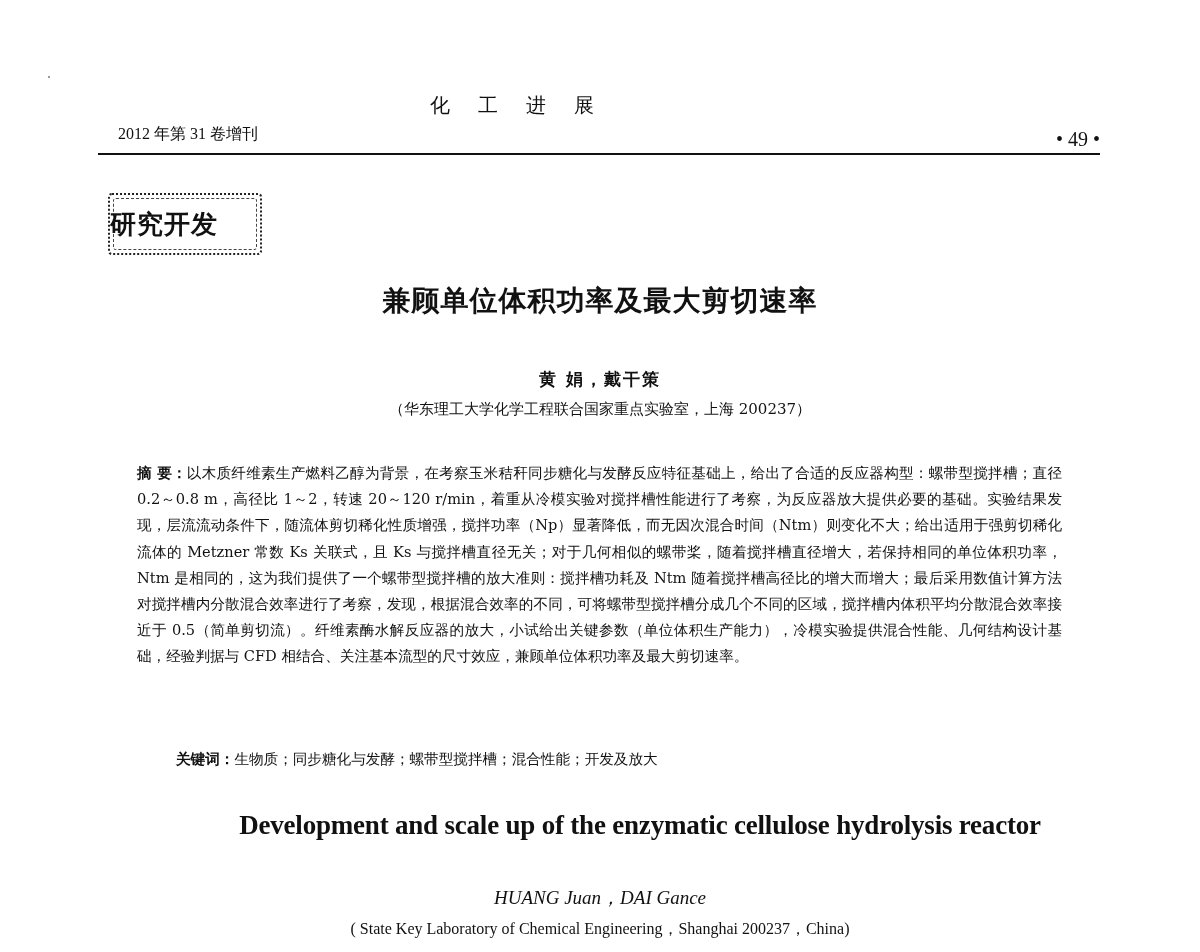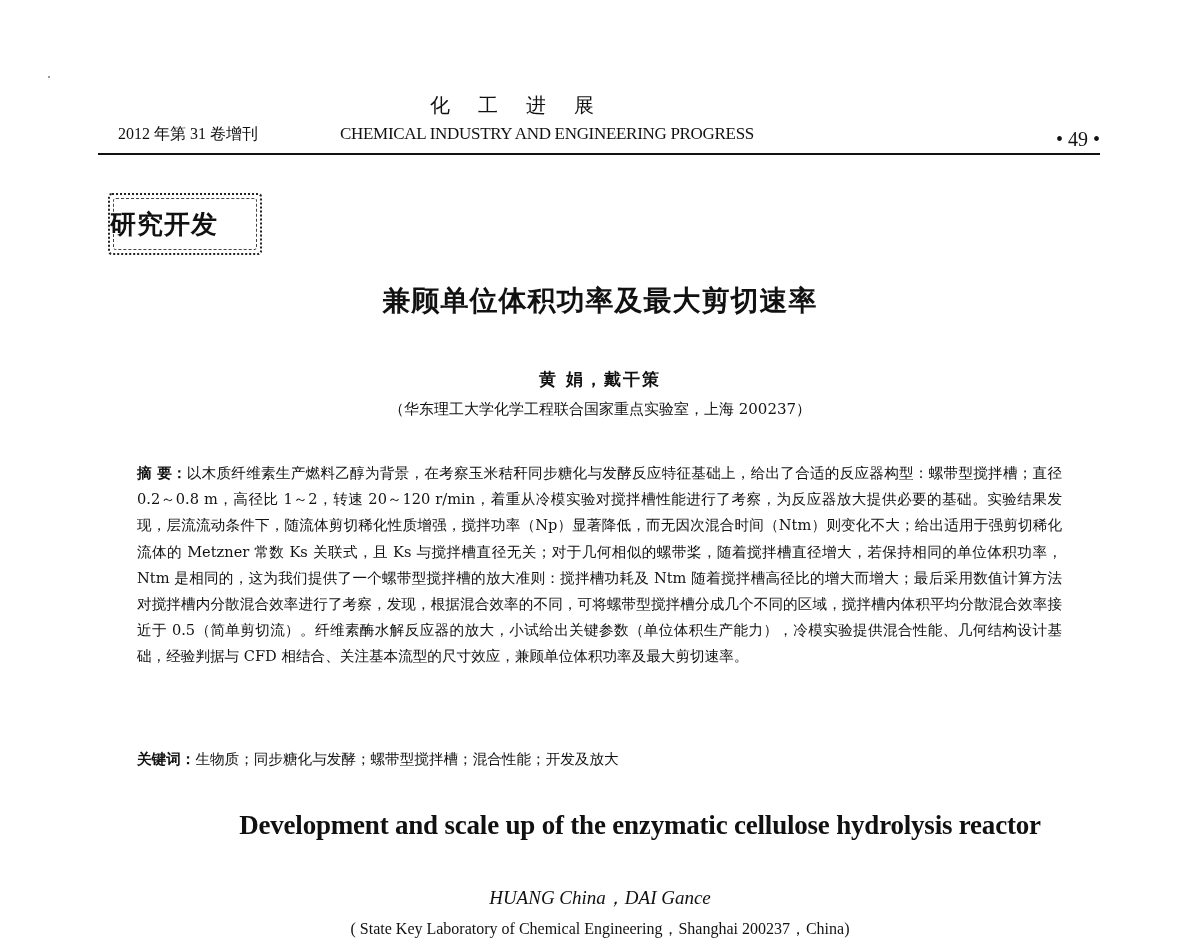--- a/index.html
+++ b/index.html
@@ -142,20 +142,21 @@
       position: absolute;
       left: 137px;
       width: 925px;
       top: 747px;
       font-size: 14.6px;
       line-height: 24px;
     }
     .keywords .label {
       font-family: "DejaVu Sans", sans-serif;
       font-weight: bold;
+      margin-left: 39px;
     }
     .title-en {
       position: absolute;
       left: 0;
       width: 1200px;
       top: 810px;
       text-align: center;
       font-family: "Liberation Serif", serif;
       font-weight: bold;
       font-size: 27px;
@@ -184,21 +185,20 @@
   </style>
 </head>
 <body>
 
 <div class="page-dot"></div>
 
 <div class="journal-cn">化工进展</div>
 
 <div class="header-row">
   <span class="header-left">2012 年第 31 卷增刊</span>
-  <span class="header-center">CHEMICAL INDUSTRY AND ENGINEERING PROGRESS</span>
   <span class="header-right">• 49 •</span>
 </div>
 <div class="header-rule"></div>
 
 <div class="column-box">
   <div class="column-label">研究开发</div>
 </div>
 
 <div class="title-cn">兼顾单位体积功率及最大剪切速率</div>
 <div class="authors-cn">黄 娟，戴干策</div>
@@ -206,14 +206,14 @@
 
 <div class="abstract">
   <span class="label">摘 要：</span><span>以木质纤维素生产燃料乙醇为背景，在考察玉米秸秆同步糖化与发酵反应特征基础上，给出了合适的反应器构型：螺带型搅拌槽；直径 0.2～0.8 m，高径比 1～2，转速 20～120 r/min，着重从冷模实验对搅拌槽性能进行了考察，为反应器放大提供必要的基础。实验结果发现，层流流动条件下，随流体剪切稀化性质增强，搅拌功率（Np）显著降低，而无因次混合时间（Ntm）则变化不大；给出适用于强剪切稀化流体的 Metzner 常数 Ks 关联式，且 Ks 与搅拌槽直径无关；对于几何相似的螺带桨，随着搅拌槽直径增大，若保持相同的单位体积功率，Ntm 是相同的，这为我们提供了一个螺带型搅拌槽的放大准则：搅拌槽功耗及 Ntm 随着搅拌槽高径比的增大而增大；最后采用数值计算方法对搅拌槽内分散混合效率进行了考察，发现，根据混合效率的不同，可将螺带型搅拌槽分成几个不同的区域，搅拌槽内体积平均分散混合效率接近于 0.5（简单剪切流）。纤维素酶水解反应器的放大，小试给出关键参数（单位体积生产能力），冷模实验提供混合性能、几何结构设计基础，经验判据与 CFD 相结合、关注基本流型的尺寸效应，兼顾单位体积功率及最大剪切速率。</span>
 </div>
 
 <div class="keywords">
   <span class="label">关键词：</span><span>生物质；同步糖化与发酵；螺带型搅拌槽；混合性能；开发及放大</span>
 </div>
 
 <div class="title-en">Development and scale up of the enzymatic cellulose hydrolysis reactor</div>
-<div class="authors-en">HUANG China，DAI Gance</div>
+<div class="authors-en">HUANG Juan，DAI Gance</div>
 <div class="affil-en">( State Key Laboratory of Chemical Engineering，Shanghai 200237，China)</div>
 
 </body></html>

